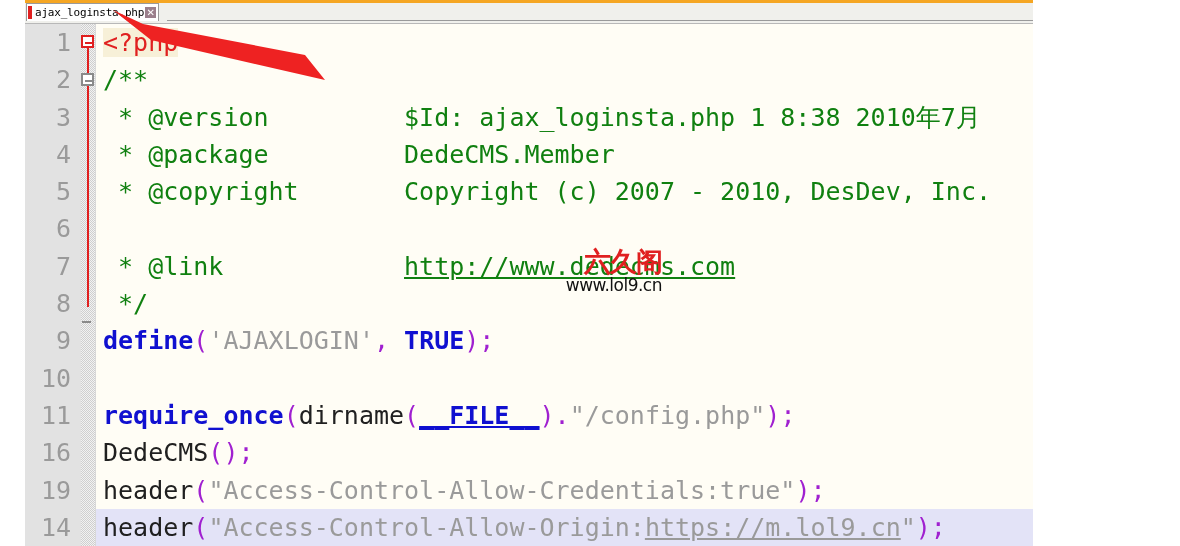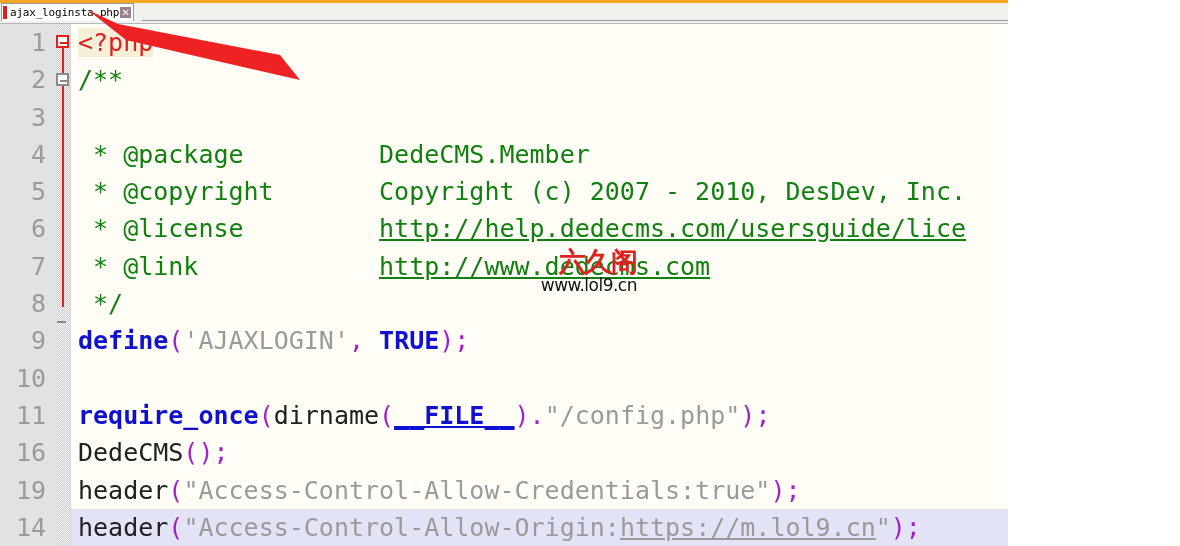--- a/index.html
+++ b/index.html
@@ -9,20 +9,21 @@
   body {
     width: 1180px; height: 546px;
     overflow: hidden;
     font-family: "DejaVu Sans Mono", monospace;
   }
   #app {
     position: relative;
     width: 1008px; height: 546px;
     overflow: hidden;
     background: #e5e5e5;
+    margin-left: 25px;
   }
 
   
   .top-rail {
     position: absolute; left: 0; top: 0;
     width: 1180px; height: 3px;
     background: #f5a623;
   }
 
   
@@ -241,32 +242,32 @@
         <div class="row">
           <div class="lineno">1</div>
           <div class="code"><span class="t-php">&lt;?php</span></div>
         </div>
         <div class="row">
           <div class="lineno">2</div>
           <div class="code"><span class="t-cmt">/**</span></div>
         </div>
         <div class="row">
           <div class="lineno">3</div>
+          <div class="code"><span class="t-cmt"> * @version         $Id: ajax_loginsta.php 1 8:38 2010年7月</span></div>
         </div>
         <div class="row">
           <div class="lineno">4</div>
           <div class="code"><span class="t-cmt"> * @package         DedeCMS.Member</span></div>
         </div>
         <div class="row">
           <div class="lineno">5</div>
           <div class="code"><span class="t-cmt"> * @copyright       Copyright (c) 2007 - 2010, DesDev, Inc.</span></div>
         </div>
         <div class="row">
           <div class="lineno">6</div>
-          <div class="code"><span class="t-cmt"> * @license         </span><span class="t-cmtlink">http://help.dedecms.com/usersguide/lice</span></div>
         </div>
         <div class="row">
           <div class="lineno">7</div>
           <div class="code"><span class="t-cmt"> * @link            </span><span class="t-cmtlink">http://www.dedecms.com</span></div>
         </div>
         <div class="row">
           <div class="lineno">8</div>
           <div class="code"><span class="t-cmt"> */</span></div>
         </div>
         <div class="row">

